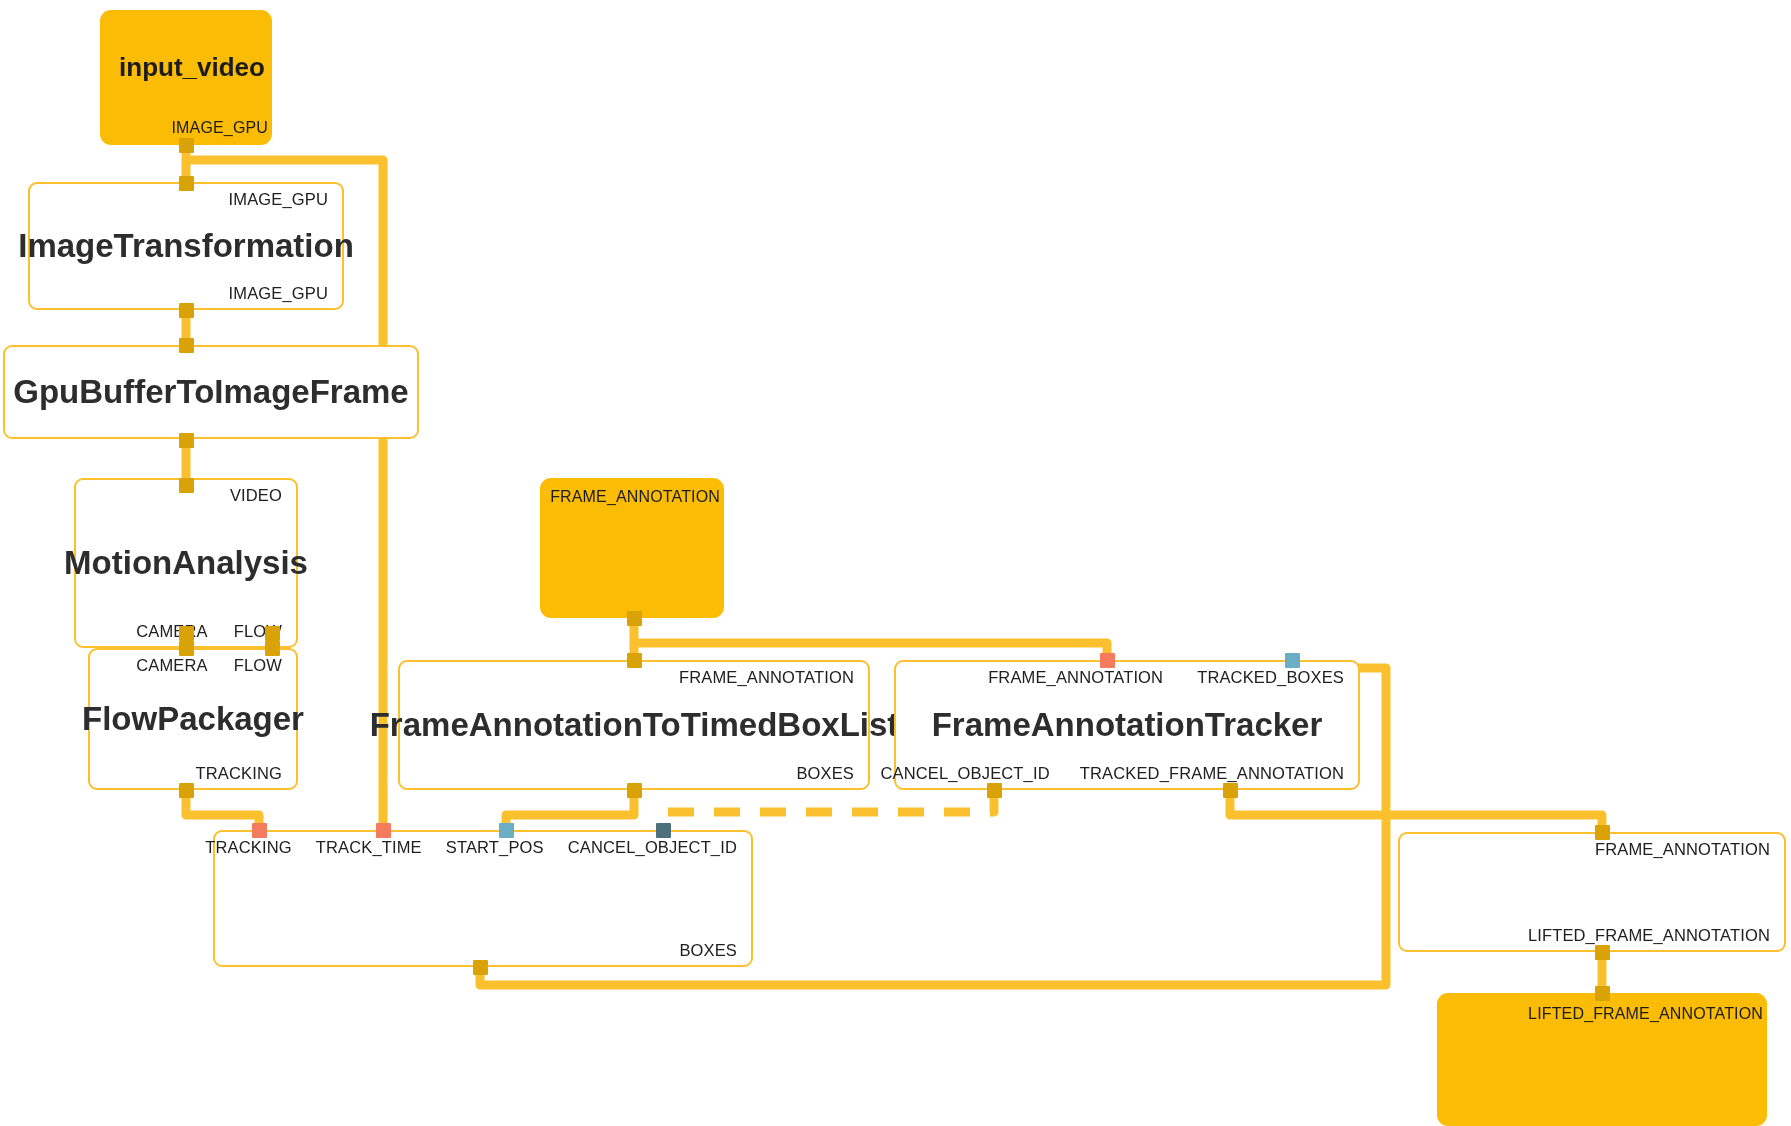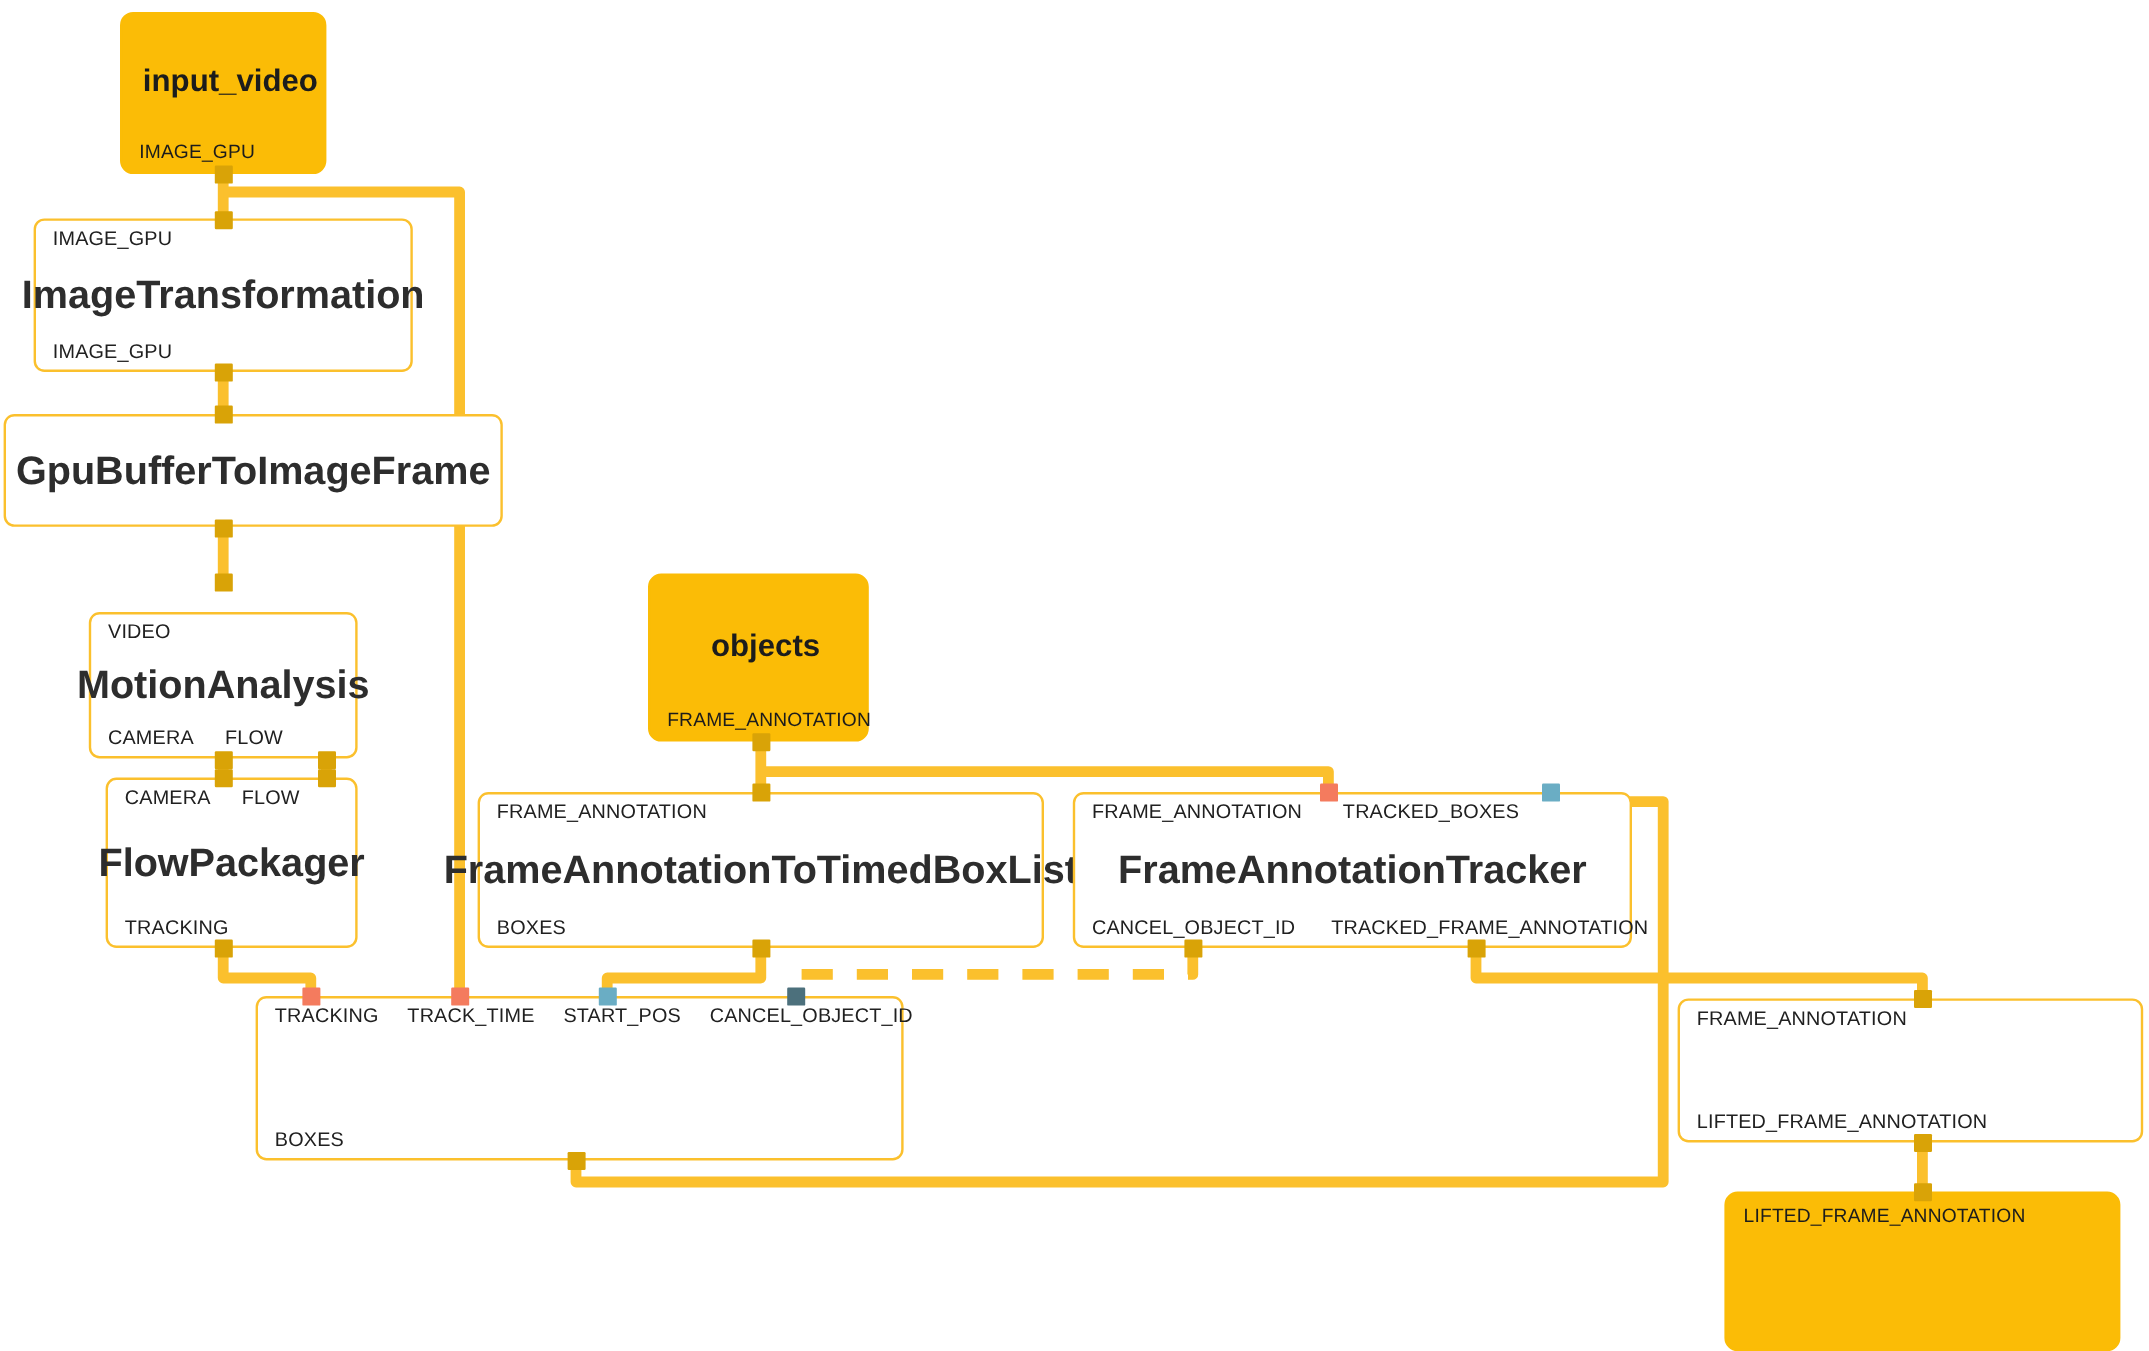--- a/index.html
+++ b/index.html
@@ -58,21 +58,21 @@
     align-items: center;
     justify-content: center;
   }
   .node.stream .node-title {
     font-size: 26px;
     color: #1c1c1c;
   }
   .port-row {
     display: flex;
     flex-direction: row;
-    justify-content: flex-start;
+    justify-content: flex-end;
     align-items: center;
     gap: 26px;
     width: 100%;
     white-space: nowrap;
   }
   .port-row.top { margin-bottom: 2px; }
   .port-row.bottom { margin-top: 2px; }
   .port-label {
     font-size: 16.5px;
     color: #202020;
@@ -153,21 +153,21 @@
   </div>
   <div class="pad gold" style="left:179px; top:176px;"></div>
   <div class="pad gold" style="left:179px; top:303px;"></div>
 
   <div class="node calculator" style="left:3px; top:345px; width:416px; height:94px; justify-content:center;">
     <div class="node-title">GpuBufferToImageFrame</div>
   </div>
   <div class="pad gold" style="left:179px; top:338px;"></div>
   <div class="pad gold" style="left:179px; top:433px;"></div>
 
-  <div class="node calculator" style="left:74px; top:510px; width:224px; height:122px;">
+  <div class="node calculator" style="left:74px; top:478px; width:224px; height:170px;">
     <div class="port-row top">
       <span class="port-label">VIDEO</span>
     </div>
     <div class="node-title">MotionAnalysis</div>
     <div class="port-row bottom">
       <span class="port-label">CAMERA</span>
       <span class="port-label">FLOW</span>
     </div>
   </div>
   <div class="pad gold" style="left:179px; top:478px;"></div>
@@ -182,21 +182,20 @@
     <div class="node-title">FlowPackager</div>
     <div class="port-row bottom">
       <span class="port-label">TRACKING</span>
     </div>
   </div>
   <div class="pad gold" style="left:179px; top:641px;"></div>
   <div class="pad gold" style="left:265px; top:641px;"></div>
   <div class="pad gold" style="left:179px; top:783px;"></div>
 
   <div class="node stream" style="left:540px; top:478px; width:184px; height:140px;">
-    <div class="node-title">objects</div>
     <div class="port-row bottom">
       <span class="port-label">FRAME_ANNOTATION</span>
     </div>
   </div>
   <div class="pad gold" style="left:627px; top:611px;"></div>
 
   <div class="node calculator" style="left:398px; top:660px; width:472px; height:130px;">
     <div class="port-row top">
       <span class="port-label">FRAME_ANNOTATION</span>
     </div>

